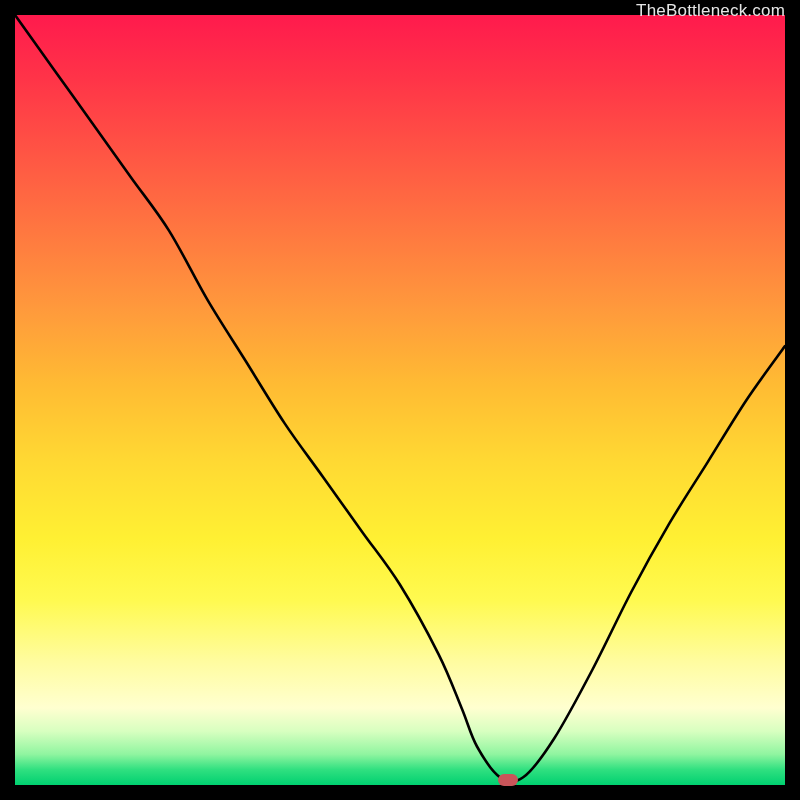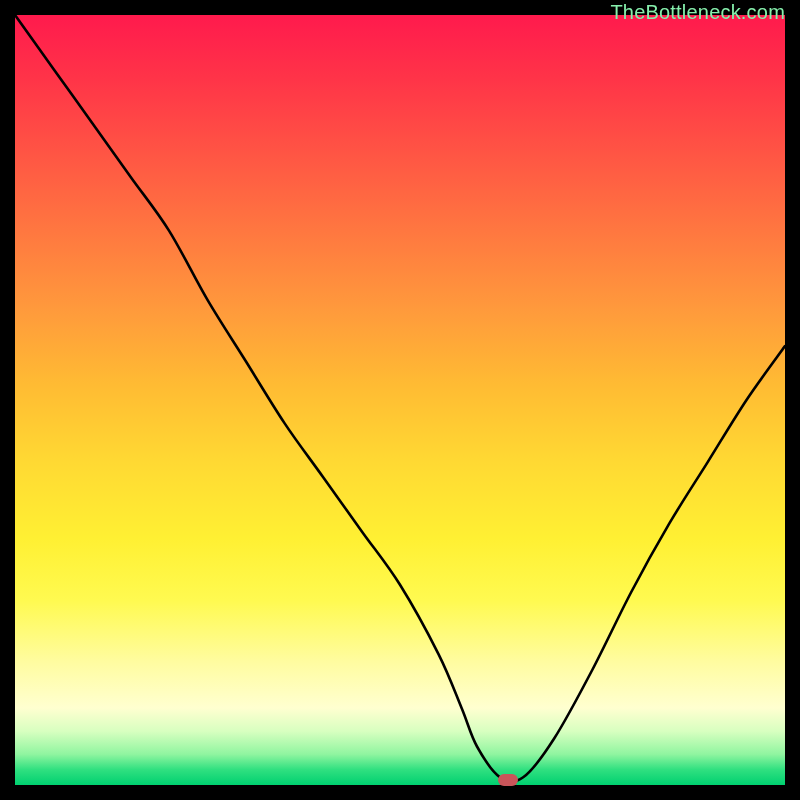--- a/index.html
+++ b/index.html
@@ -51,22 +51,22 @@
     width: 20px;
     height: 12px;
     background: #c9555a;
     border-radius: 6px;
   }
   .watermark {
     position: absolute;
     top: 1px;
     right: 15px;
     font-family: Arial, Helvetica, sans-serif;
-    font-size: 20px;
-    color: #86efac;
+    font-size: 17px;
+    color: #e5e5e5;
     letter-spacing: 0.2px;
   }
 </style>
 </head>
 <body>
 
 <div class="container">
   <div class="plot-area">
     <svg class="curve" viewBox="0 0 770 770" preserveAspectRatio="none">
       <path id="curve-path" d="M 0.0 0.0 C 6.4 9.0, 25.7 35.9, 38.5 53.9 C 51.3 71.9, 64.2 89.8, 77.0 107.8 C 89.8 125.8, 102.7 143.7, 115.5 161.7 C 128.3 179.7, 141.2 195.1, 154.0 215.6 C 166.8 236.1, 179.7 263.1, 192.5 284.9 C 205.3 306.7, 218.2 326.0, 231.0 346.5 C 243.8 367.0, 256.7 388.9, 269.5 408.1 C 282.3 427.4, 295.2 444.0, 308.0 462.0 C 320.8 480.0, 333.7 497.9, 346.5 515.9 C 359.3 533.9, 372.2 549.3, 385.0 569.8 C 397.8 590.3, 413.2 618.6, 423.5 639.1 C 433.8 659.6, 440.2 677.6, 446.6 693.0 C 453.0 708.4, 455.6 720.0, 462.0 731.5 C 468.4 743.0, 477.4 757.2, 485.1 762.3 C 492.8 767.4, 499.2 768.7, 508.2 762.3 C 517.2 755.9, 527.5 741.8, 539.0 723.8 C 550.5 705.8, 564.7 678.9, 577.5 654.5 C 590.3 630.1, 603.2 601.9, 616.0 577.5 C 628.8 553.1, 641.7 530.0, 654.5 508.2 C 667.3 486.4, 680.2 467.1, 693.0 446.6 C 705.8 426.1, 718.7 404.3, 731.5 385.0 C 744.3 365.8, 763.6 340.1, 770.0 331.1" fill="none" stroke="#000000" stroke-width="2.6" stroke-linecap="round" stroke-linejoin="round"></path>

